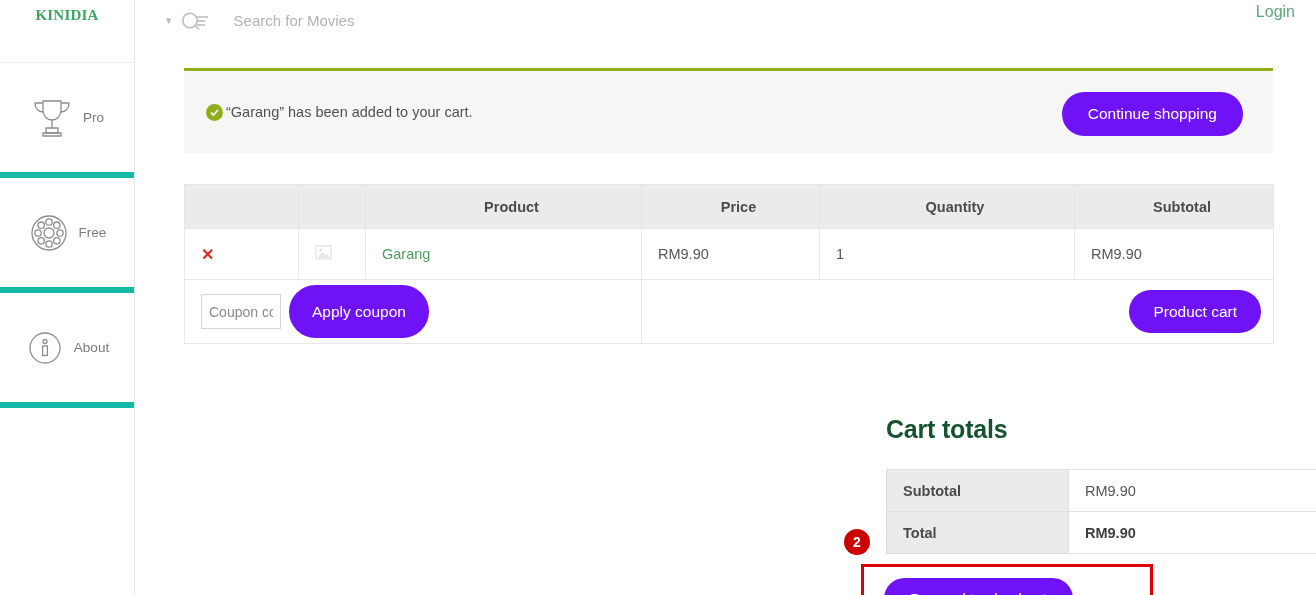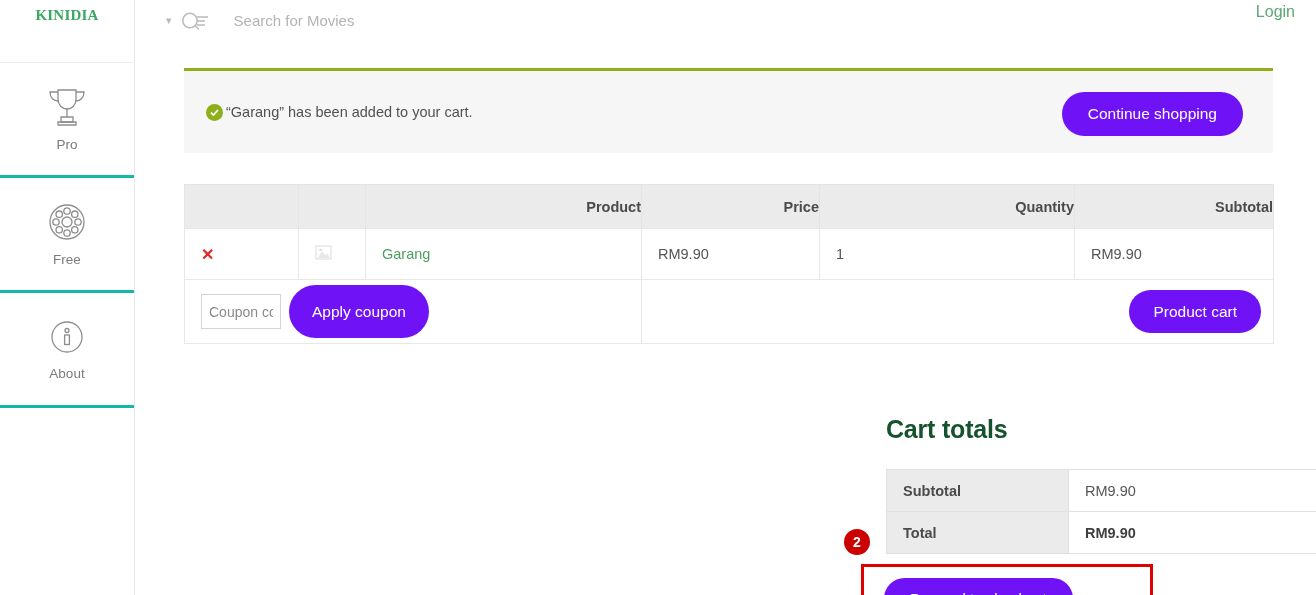--- a/index.html
+++ b/index.html
@@ -31,22 +31,22 @@
     font-family: "Liberation Serif", serif;
     font-weight: bold;
     font-size: 22px;
     letter-spacing: 0.2px;
     color: #3aa860;
     font-variant: small-caps;
     text-transform: lowercase;
   }
   .rail-item {
     height: 115px;
-    border-bottom: 3px solid #14b8a6;
-    display: flex; flex-direction: column;
+    border-bottom: 6px solid #14b8a6;
+    display: flex; flex-direction: row;
     align-items: center; justify-content: center;
     gap: 9px;
     cursor: pointer;
   }
   .rail-item .ico { color: #8d8d8d; display:block; line-height:0; }
   .rail-item .lbl { font-size: 13.5px; color: #7b7b7b; }
 
   
   .topbar {
     position: absolute; left: 135px; top: 0;
@@ -114,21 +114,21 @@
     border-collapse: collapse;
     table-layout: fixed;
     background: #fff;
   }
   .cart-table th {
     background: #ebebeb;
     height: 44px;
     font-size: 14.5px;
     font-weight: bold;
     color: #4b4b4b;
-    text-align: right;
+    text-align: center;
     padding: 0 0 0 16px;
     border: 1px solid #e4e4e4;
     border-bottom: none;
   }
   .cart-table td {
     height: 51px;
     font-size: 14.5px;
     color: #545454;
     padding: 0 0 0 16px;
     border: 1px solid #e8e8e8;

